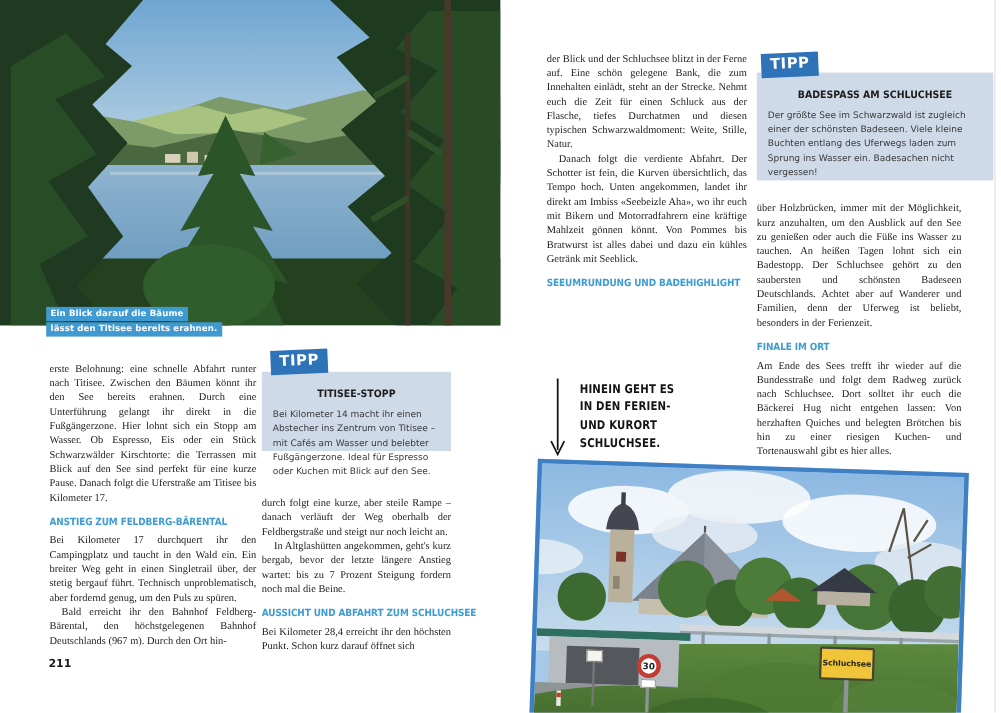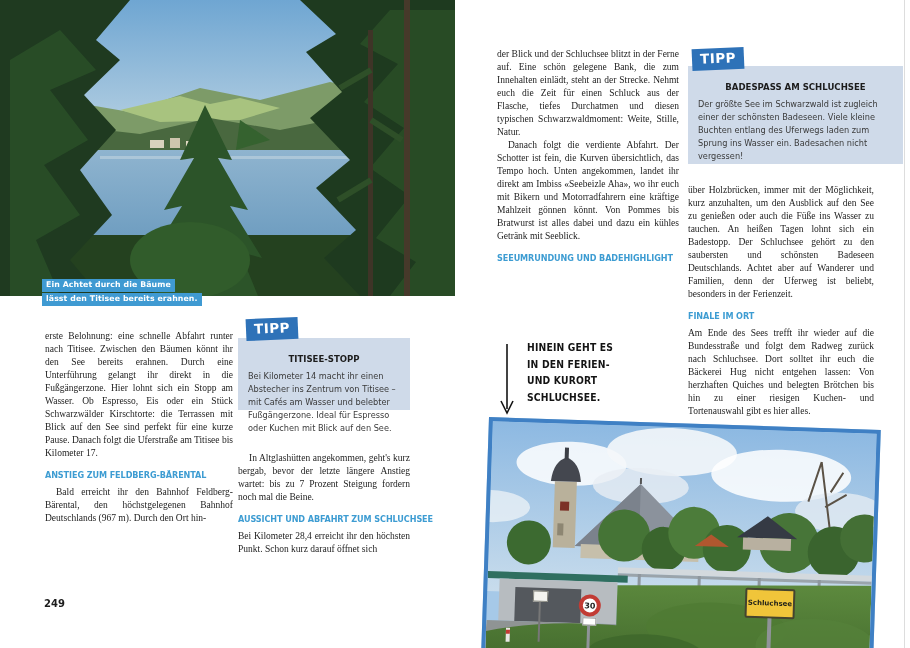--- a/index.html
+++ b/index.html
@@ -36,21 +36,21 @@
   .tip-badge2{left:692px;top:48px;}
   .tip-box{position:absolute;background:#cfdae9;padding:15px 10px 10px;box-sizing:border-box;}
   .tip-box1{left:238px;top:338px;width:172px;height:72px;}
   .tip-box2{left:688px;top:66px;width:215px;height:98px;}
   .tip-title{text-align:center;font-family:"DejaVu Sans",sans-serif;font-weight:bold;
         font-size:9.3px;color:#1c1c1c;margin:0 0 6px;white-space:nowrap;
         transform:scaleX(0.92);transform-origin:50% 50%;}
   .tip-body{font-family:"DejaVu Sans",sans-serif;font-size:8.2px;line-height:13px;
         color:#3a3a3a;text-align:left;margin:0;}
   
-  .pullquote{position:absolute;left:499px;top:340px;display:flex;align-items:flex-start;}
+  .pullquote{position:absolute;left:499px;top:340px;display:flex;align-items:center;}
   .pq-arrow{margin-right:12px;margin-top:3px;}
   .pq-text{font-family:"DejaVu Sans",sans-serif;font-weight:bold;font-size:11px;
         line-height:16.5px;color:#141414;letter-spacing:0.2px;
         transform:scaleX(0.84);transform-origin:0 0;white-space:nowrap;}
   
   .town-sign{position:absolute;left:258px;top:158px;width:50px;height:30px;
         background:#f0c53a;border:2px solid #44442f;border-radius:2px;box-sizing:border-box;
         display:flex;align-items:center;justify-content:center;
         font-family:"DejaVu Sans",sans-serif;font-weight:bold;font-size:7px;color:#23231a;}
   .town-sign-post{position:absolute;left:281px;top:188px;width:4px;height:60px;background:#8f9398;}
@@ -110,39 +110,41 @@
       <path d="M390,10 L360,44 L398,64 L364,102 L404,128 L370,168 L410,196 L376,238 L416,262 L390,296 L455,296 L455,10 Z" fill="#2a4f27" opacity="0.85"></path>
 
       <rect x="368" y="30" width="5" height="266" fill="#3e3427"></rect>
       <rect x="404" y="0" width="6" height="296" fill="#46392a"></rect>
       <path d="M371,70 L340,88 M371,120 L402,140 M371,180 L338,200" stroke="#2e4f28" stroke-width="6" fill="none"></path>
       <path d="M240,120 L270,140 L236,150 Z" fill="#35622f"></path>
     </svg>
   </div>
 
   <div class="caption">
-    <span class="chip">Ein Achtet durch die Bäume</span>
+    <span class="chip">Ein Blick darauf die Bäume</span>
     <span class="chip">lässt den Titisee bereits erahnen.</span>
   </div>
 
   <div class="col col1">
     <p>erste Belohnung: eine schnelle Abfahrt runter nach Titisee. Zwischen den Bäumen könnt ihr den See bereits erahnen. Durch eine Unterführung gelangt ihr direkt in die Fußgängerzone. Hier lohnt sich ein Stopp am Wasser. Ob Espresso, Eis oder ein Stück Schwarzwälder Kirschtorte: die Terrassen mit Blick auf den See sind perfekt für eine kurze Pause. Danach folgt die Uferstraße am Titisee bis Kilometer 17.</p>
     <div class="col-heading">ANSTIEG ZUM FELDBERG-BÄRENTAL</div>
+    <p>Bei Kilometer 17 durchquert ihr den Campingplatz und taucht in den Wald ein. Ein breiter Weg geht in einen Singletrail über, der stetig bergauf führt. Technisch unproblematisch, aber fordernd genug, um den Puls zu spüren.</p>
     <p class="indent">Bald erreicht ihr den Bahnhof Feldberg-Bärental, den höchstgelegenen Bahnhof Deutschlands (967 m). Durch den Ort hin-</p>
   </div>
 
-  <div class="page-number">249</div>
+  <div class="page-number">211</div>
 
   <div class="tip-badge tip-badge1">TIPP</div>
   <div class="tip-box tip-box1">
     <div class="tip-title">TITISEE-STOPP</div>
     <p class="tip-body">Bei Kilometer 14 macht ihr einen Abstecher ins Zentrum von Titisee – mit Cafés am Wasser und belebter Fußgängerzone. Ideal für Espresso oder Kuchen mit Blick auf den See.</p>
   </div>
 
   <div class="col col2">
+    <p>durch folgt eine kurze, aber steile Rampe – danach verläuft der Weg oberhalb der Feldbergstraße und steigt nur noch leicht an.</p>
     <p class="indent">In Altglashütten angekommen, geht's kurz bergab, bevor der letzte längere Anstieg wartet: bis zu 7 Prozent Steigung fordern noch mal die Beine.</p>
     <div class="col-heading">AUSSICHT UND ABFAHRT ZUM SCHLUCHSEE</div>
     <p>Bei Kilometer 28,4 erreicht ihr den höchsten Punkt. Schon kurz darauf öffnet sich</p>
   </div>
 
   <div class="col col3">
     <p>der Blick und der Schluchsee blitzt in der Ferne auf. Eine schön gelegene Bank, die zum Innehalten einlädt, steht an der Strecke. Nehmt euch die Zeit für einen Schluck aus der Flasche, tiefes Durchatmen und diesen typischen Schwarzwaldmoment: Weite, Stille, Natur.</p>
     <p class="indent">Danach folgt die verdiente Abfahrt. Der Schotter ist fein, die Kurven übersichtlich, das Tempo hoch. Unten angekommen, landet ihr direkt am Imbiss «Seebeizle Aha», wo ihr euch mit Bikern und Motorradfahrern eine kräftige Mahlzeit gönnen könnt. Von Pommes bis Bratwurst ist alles dabei und dazu ein kühles Getränk mit Seeblick.</p>
     <div class="col-heading">SEEUMRUNDUNG UND BADEHIGHLIGHT</div>
   </div>

